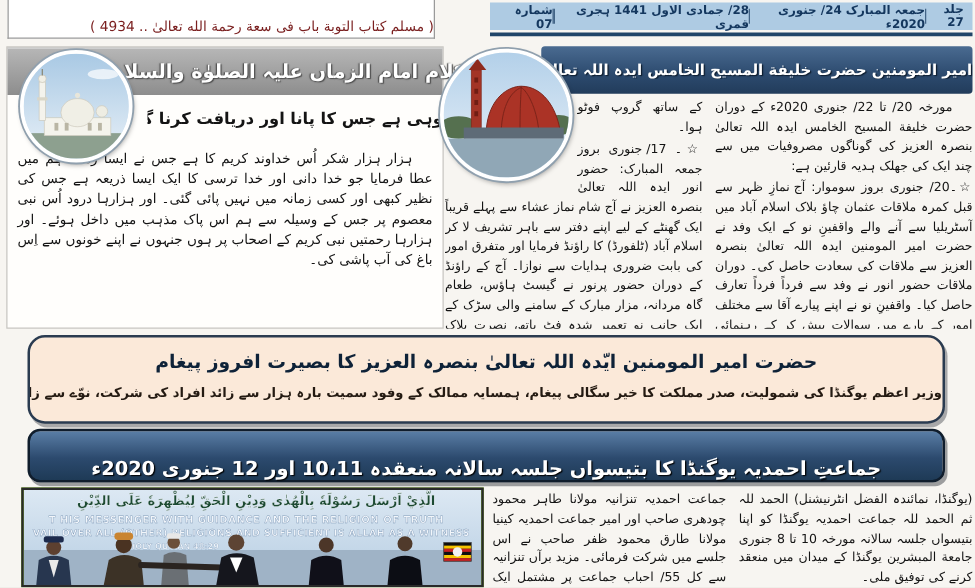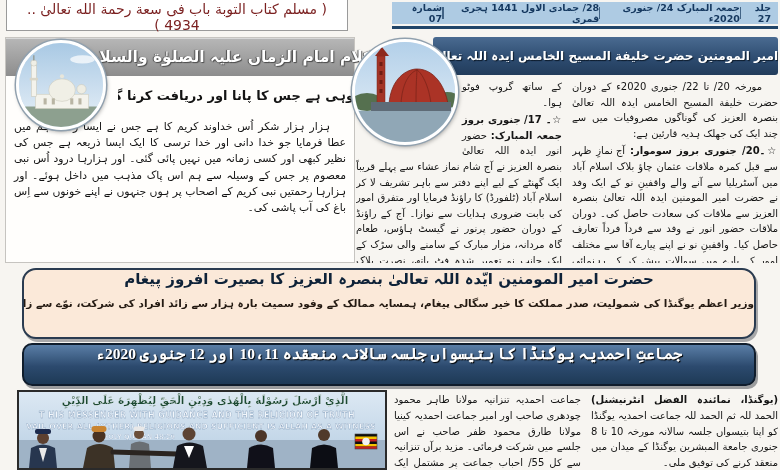--- a/index.html
+++ b/index.html
@@ -1,21 +1,21 @@
 <!DOCTYPE html>
 <html lang="ur"><head>
 <meta charset="utf-8">
 <style>
   html,body{margin:0;padding:0;background:#e9e7e2;}
   #page{position:relative;width:780px;height:470px;background:#f7f5f1;overflow:hidden;
         font-family:"DejaVu Sans",sans-serif;color:#141414;}
   
   .cite-box{position:absolute;left:6px;top:0;width:340px;height:30px;background:#fff;
             border:1px solid #9a9a9a;border-top:none;}
-  .cite-text{font-size:14px;color:#7a1f1f;text-align:center;padding-top:1px;direction:rtl;}
+  .cite-text{font-size:11px;color:#7a1f1f;padding-top:15px;direction:rtl;}
   .dateline{position:absolute;left:392px;top:2px;width:386px;height:22px;background:#aecbe3;
             display:flex;align-items:center;justify-content:space-between;padding:0 7px;
             box-sizing:border-box;font-size:9.5px;font-weight:bold;color:#14375e;direction:rtl;}
   .dl-sep{width:1px;height:12px;background:#14375e;opacity:.7;}
   .dateline-rule{position:absolute;left:392px;top:26px;width:386px;height:3px;background:#204569;}
   
   .left-article{position:absolute;left:5px;top:37px;width:350px;height:226px;background:#fffefc;
                 border:1px solid #c6c4c0;box-sizing:border-box;}
   .gray-band{height:38px;background:linear-gradient(180deg,#b7b7b7,#8d8d8d);display:flex;
              align-items:center;justify-content:center;padding-left:100px;direction:rtl;
@@ -39,34 +39,34 @@
   .right-article{position:absolute;left:356px;top:37px;width:422px;height:226px;}
   .navy-band{position:absolute;left:77px;top:0;right:0;height:38px;border-radius:3px;
              background:linear-gradient(180deg,#4a6b91 0%,#2c4a6e 60%,#223c5b 100%);
              display:flex;align-items:center;justify-content:center;direction:rtl;}
   .navy-band span{color:#fff;font-weight:bold;font-size:12px;white-space:nowrap;overflow:hidden;
              text-shadow:1px 1px 1px #0c1a2a;}
   .ra-cols{position:absolute;top:42px;left:0;right:0;bottom:0;display:flex;gap:10px;direction:rtl;
            font-size:10px;line-height:15.6px;text-align:justify;overflow:hidden;}
   .ra-col{flex:1;overflow:hidden;}
   .ra-col p{margin:0 0 2px 0;}
-  .lead{font-weight:bold;}
+  .lead{font-weight:normal;}
   .circle-spacer{float:left;width:100px;height:62px;margin:0 6px 3px 0;}
   
   .banner1{position:absolute;left:22px;top:268px;width:734px;height:71px;box-sizing:border-box;
            background:#fbe9d9;border:2px solid #2a3b50;border-radius:14px;
            box-shadow:2px 3px 0 rgba(20,25,35,.35);}
-  .b1-line1{margin-top:0;text-align:center;font-size:15px;font-weight:bold;color:#0e2238;direction:rtl;}
+  .b1-line1{margin-top:10px;text-align:center;font-size:15px;font-weight:bold;color:#0e2238;direction:rtl;}
   .b1-line2{margin-top:9px;text-align:center;font-size:10.5px;font-weight:bold;color:#241a12;
             direction:rtl;white-space:nowrap;overflow:hidden;}
   .banner2{position:absolute;left:22px;top:343px;width:734px;height:43px;box-sizing:border-box;
            background:linear-gradient(180deg,#5a7ea6 0%,#2c4a6e 55%,#1e3а56 100%);
            background:linear-gradient(180deg,#5a7ea6 0%,#2c4a6e 55%,#1e3a56 100%);
-           border:2px solid #101d2c;border-radius:10px;display:flex;align-items:flex-start;
-           justify-content:center;box-shadow:2px 3px 0 rgba(20,25,35,.4);font-family:Liberation Serif, serif;}
+           border:2px solid #101d2c;border-radius:10px;display:flex;align-items:flex-end;
+           justify-content:center;box-shadow:2px 3px 0 rgba(20,25,35,.4);}
   .banner2 span{color:#fff;font-weight:bold;font-size:15.5px;direction:rtl;white-space:nowrap;
            text-shadow:1px 1px 1px #000;}
   
   .photo{position:absolute;left:17px;top:390px;width:370px;height:80px;border:2px solid #2a2a2a;
          box-sizing:border-box;background:#84cc16;}
   .photo svg{display:block;width:100%;height:100%;}
   .bottom-article{position:absolute;left:394px;top:392px;width:384px;height:78px;display:flex;
          gap:10px;direction:rtl;font-size:10px;line-height:15.8px;text-align:justify;overflow:hidden;}
   .ba-col{flex:1;overflow:hidden;}
   .ba-col p{margin:0;}

